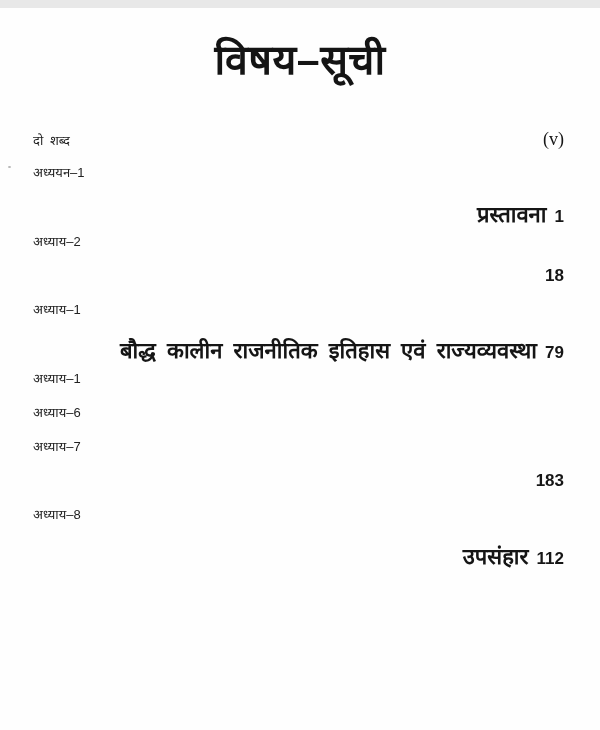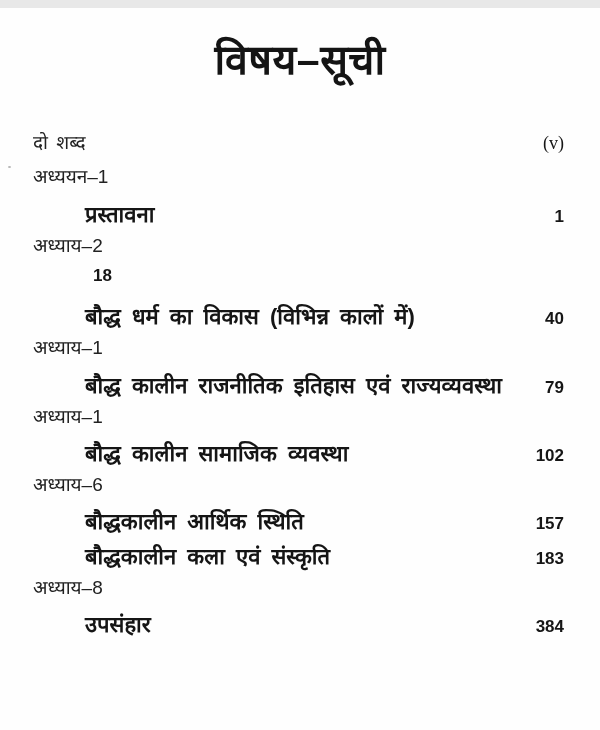--- a/index.html
+++ b/index.html
@@ -38,27 +38,28 @@
     height: 34.2px;
     padding-left: 33px;
     padding-right: 36px;
     box-sizing: border-box;
   }
   .row .label {
     white-space: nowrap;
   }
   .row.front .label,
   .row.chapter .label {
-    font-size: 19px;
+    font-size: 13px;
     font-weight: normal;
     word-spacing: 3px;
     color: #222;
   }
   .row.section {
     padding-left: 85px;
+    justify-content: flex-end;
   }
   .row.section .label {
     font-size: 22px;
     font-weight: 600;
     word-spacing: 5px;
     color: #151515;
   }
   .pagenum {
     font-size: 17px;
     font-weight: bold;
@@ -99,50 +100,40 @@
       <div class="row section">
         <span class="label">प्रस्तावना</span>
         <span class="pagenum">1</span>
       </div>
       <div class="row chapter">
         <span class="label">अध्याय–2</span>
       </div>
       <div class="row section">
         <span class="pagenum">18</span>
       </div>
-      <div class="row section">
-        <span class="label">बौद्ध धर्म का विकास (विभिन्न कालों में)</span>
-        <span class="pagenum">40</span>
-      </div>
       <div class="row chapter">
         <span class="label">अध्याय–1</span>
       </div>
       <div class="row section">
         <span class="label">बौद्ध कालीन राजनीतिक इतिहास एवं राज्यव्यवस्था</span>
         <span class="pagenum">79</span>
       </div>
       <div class="row chapter">
         <span class="label">अध्याय–1</span>
       </div>
-      <div class="row section">
-        <span class="label">बौद्ध कालीन सामाजिक व्यवस्था</span>
-        <span class="pagenum">102</span>
-      </div>
       <div class="row chapter">
         <span class="label">अध्याय–6</span>
       </div>
-      <div class="row section">
-        <span class="label">बौद्धकालीन आर्थिक स्थिति</span>
-        <span class="pagenum">157</span>
+      <div class="row chapter">
+        <span class="label">अध्याय–7</span>
       </div>
       <div class="row section">
-        <span class="label">बौद्धकालीन कला एवं संस्कृति</span>
         <span class="pagenum">183</span>
       </div>
       <div class="row chapter">
         <span class="label">अध्याय–8</span>
       </div>
       <div class="row section">
         <span class="label">उपसंहार</span>
-        <span class="pagenum">384</span>
+        <span class="pagenum">112</span>
       </div>
     </div>
 </div>
 
 </body></html>

